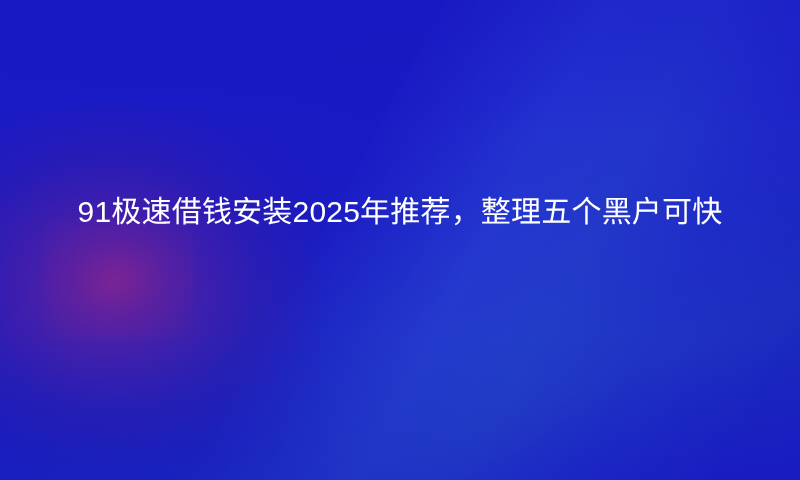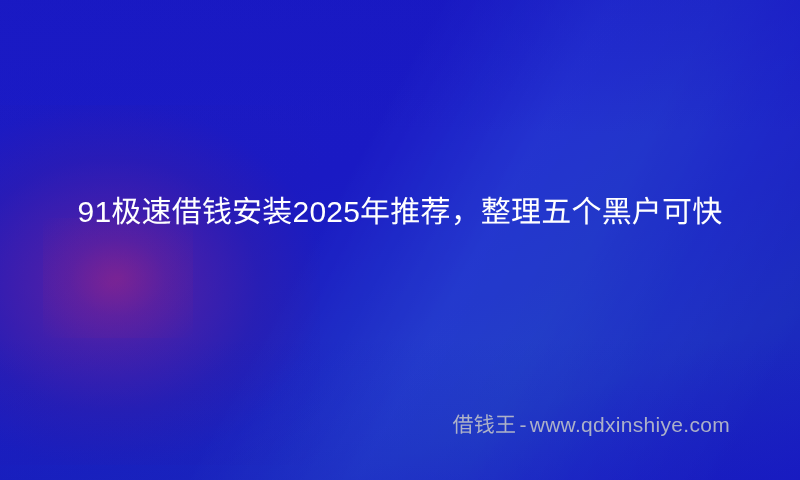--- a/index.html
+++ b/index.html
@@ -134,17 +134,14 @@
   <div class="bg-base"></div>
   <div class="bg-teal-band"></div>
   <div class="bg-purple-glow"></div>
   <div class="bg-magenta-core"></div>
   <div class="bg-top-sheen"></div>
 
   <div class="title-block">
     <span class="title-line">91极速借钱安装2025年推荐，整理五个黑户可快</span>
   </div>
 
-  <div class="watermark">
-    <span>借钱王</span><span class="wm-sep">-</span><span>www.qdxinshiye.com</span>
-  </div>
 
 </div>
 
 </body></html>

